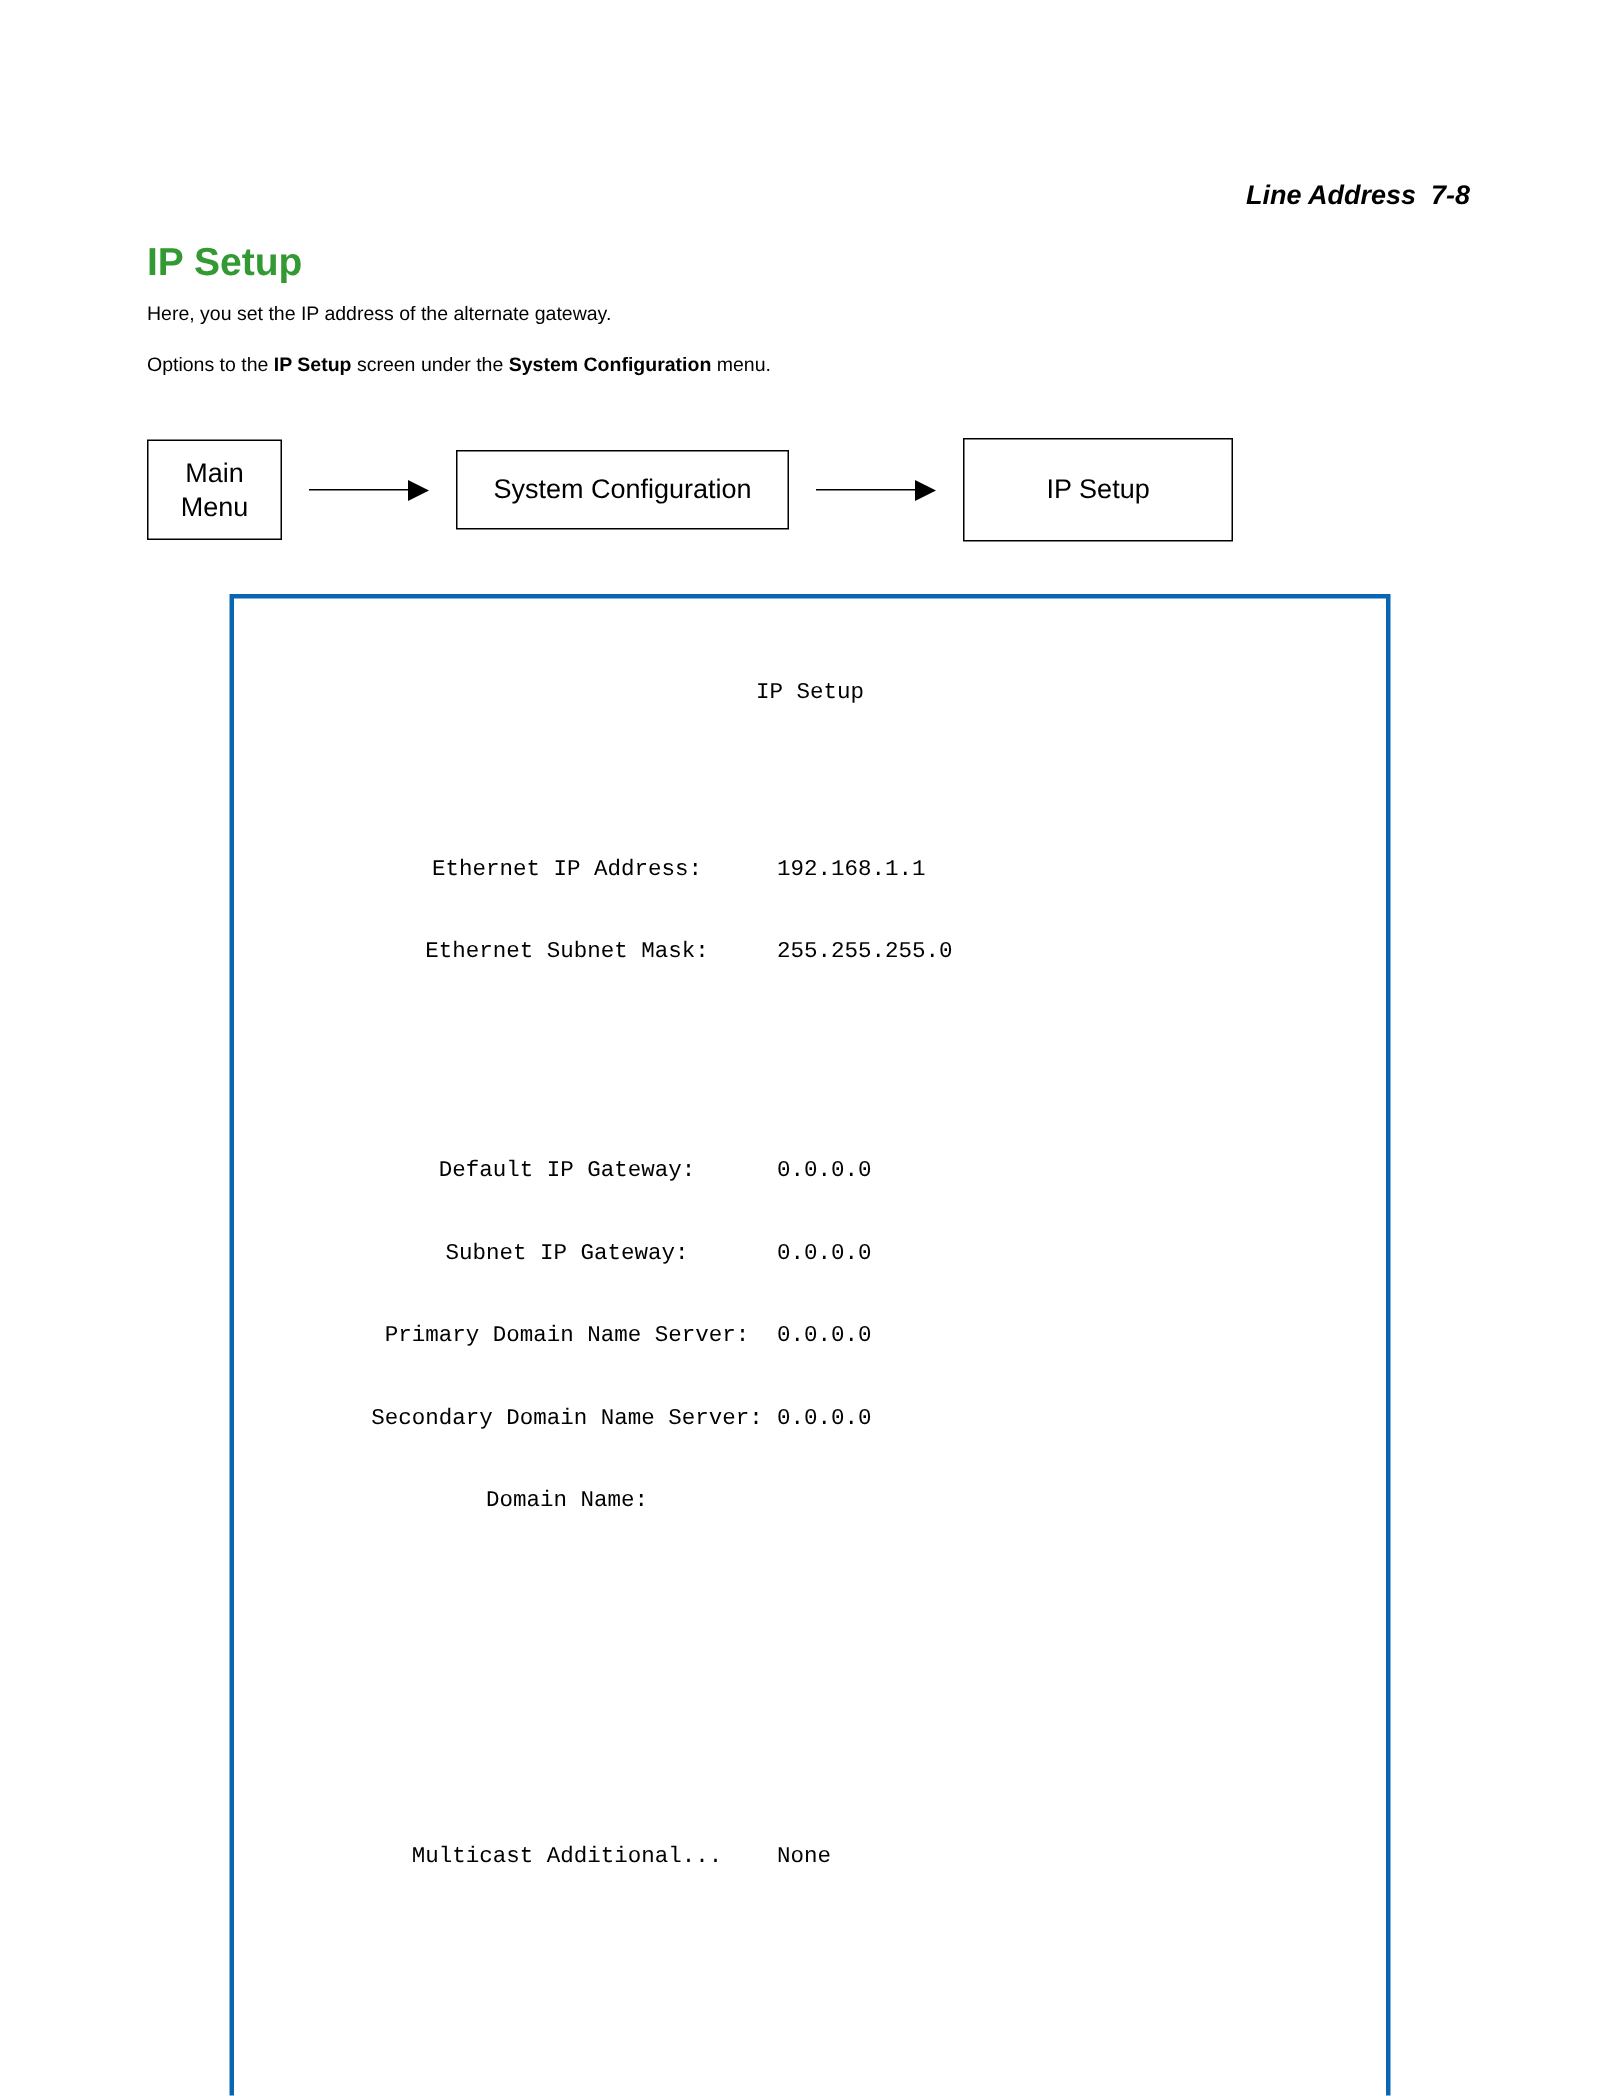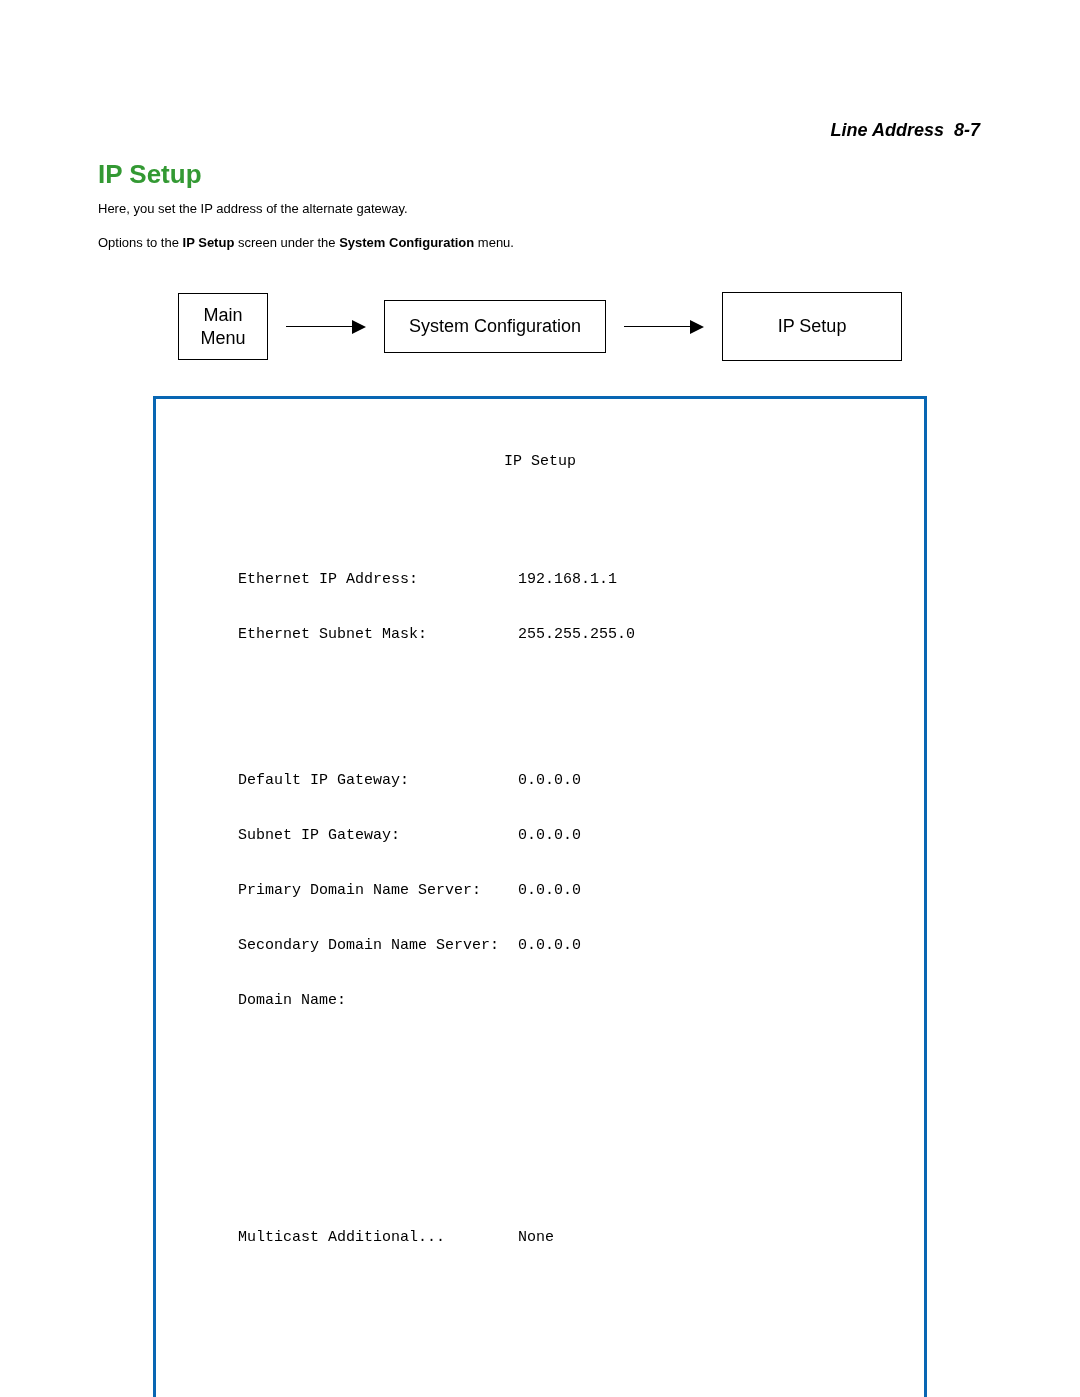--- a/index.html
+++ b/index.html
@@ -35,21 +35,21 @@
       font-size: 13px;
       margin-bottom: 16px;
       line-height: 1.4;
     }
     .body-text .bold {
       font-weight: bold;
     }
     .diagram {
       display: flex;
       align-items: center;
-      justify-content: center;
+      justify-content: flex-start;
       margin: 40px 0 35px 0;
       gap: 18px;
     }
     .box {
       border: 1.5px solid #000;
       padding: 14px 24px;
       font-size: 18px;
       text-align: center;
       min-width: 110px;
       line-height: 1.25;
@@ -91,36 +91,37 @@
     }
     .term-title {
       text-align: center;
       margin-bottom: 8px;
     }
     .term-block {
       margin-left: 70px;
     }
     .term-row {
       display: flex;
+      text-align: center;
     }
     .term-label {
       width: 280px;
     }
     .term-value {
     }
     .term-spacer {
       height: 18px;
     }
   </style>
 </head>
 <body>
 
 <div class="page">
   <div class="header-right">
-    <span>Line Address</span>&nbsp;&nbsp;<span>8-7</span>
+    <span>Line Address</span>&nbsp;&nbsp;<span>7-8</span>
   </div>
 
   <div class="heading">IP Setup</div>
 
   <div class="body-text">Here, you set the IP address of the alternate gateway.</div>
 
   <div class="body-text">
     <span>Options to the </span><span class="bold">IP Setup</span><span> screen under the </span><span class="bold">System Configuration</span><span> menu.</span>
   </div>
 

